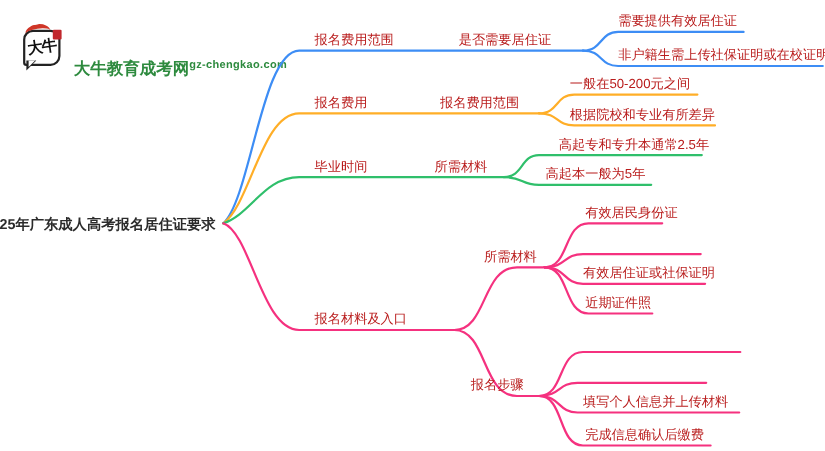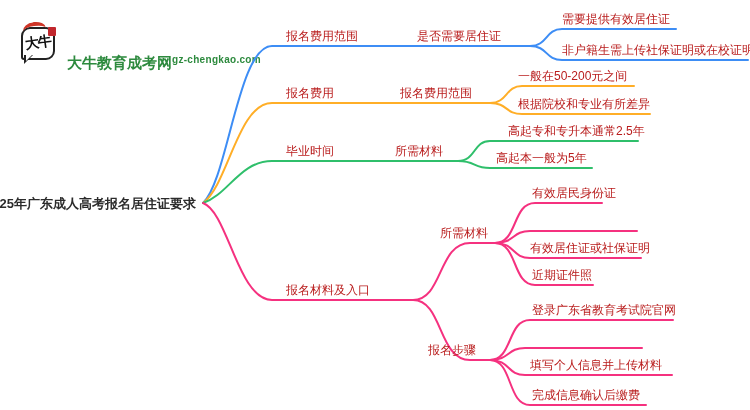--- a/index.html
+++ b/index.html
@@ -115,17 +115,16 @@
   <div class="node" style="left:496px; top:150px;">高起本一般为5年</div>
 
   <div class="node" style="left:286px; top:282px;">报名材料及入口</div>
 
   <div class="node" style="left:440px; top:225px;">所需材料</div>
   <div class="node" style="left:532px; top:185px;">有效居民身份证</div>
   <div class="node" style="left:530px; top:240px;">有效居住证或社保证明</div>
   <div class="node" style="left:532px; top:267px;">近期证件照</div>
 
   <div class="node" style="left:428px; top:342px;">报名步骤</div>
-  <div class="node" style="left:532px; top:302px;">登录广东省教育考试院官网</div>
   <div class="node" style="left:530px; top:357px;">填写个人信息并上传材料</div>
   <div class="node" style="left:532px; top:387px;">完成信息确认后缴费</div>
 
 </div>
 
 </body></html>

